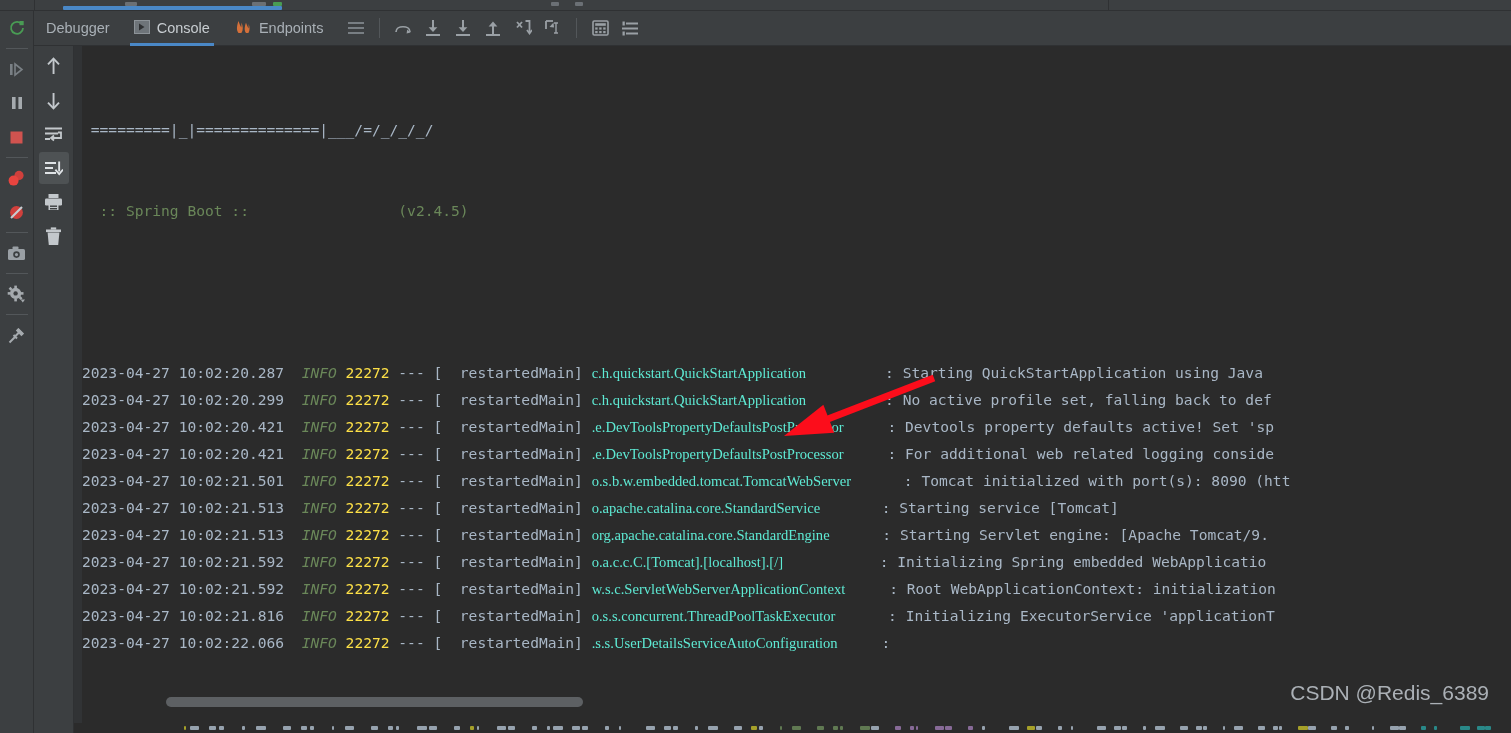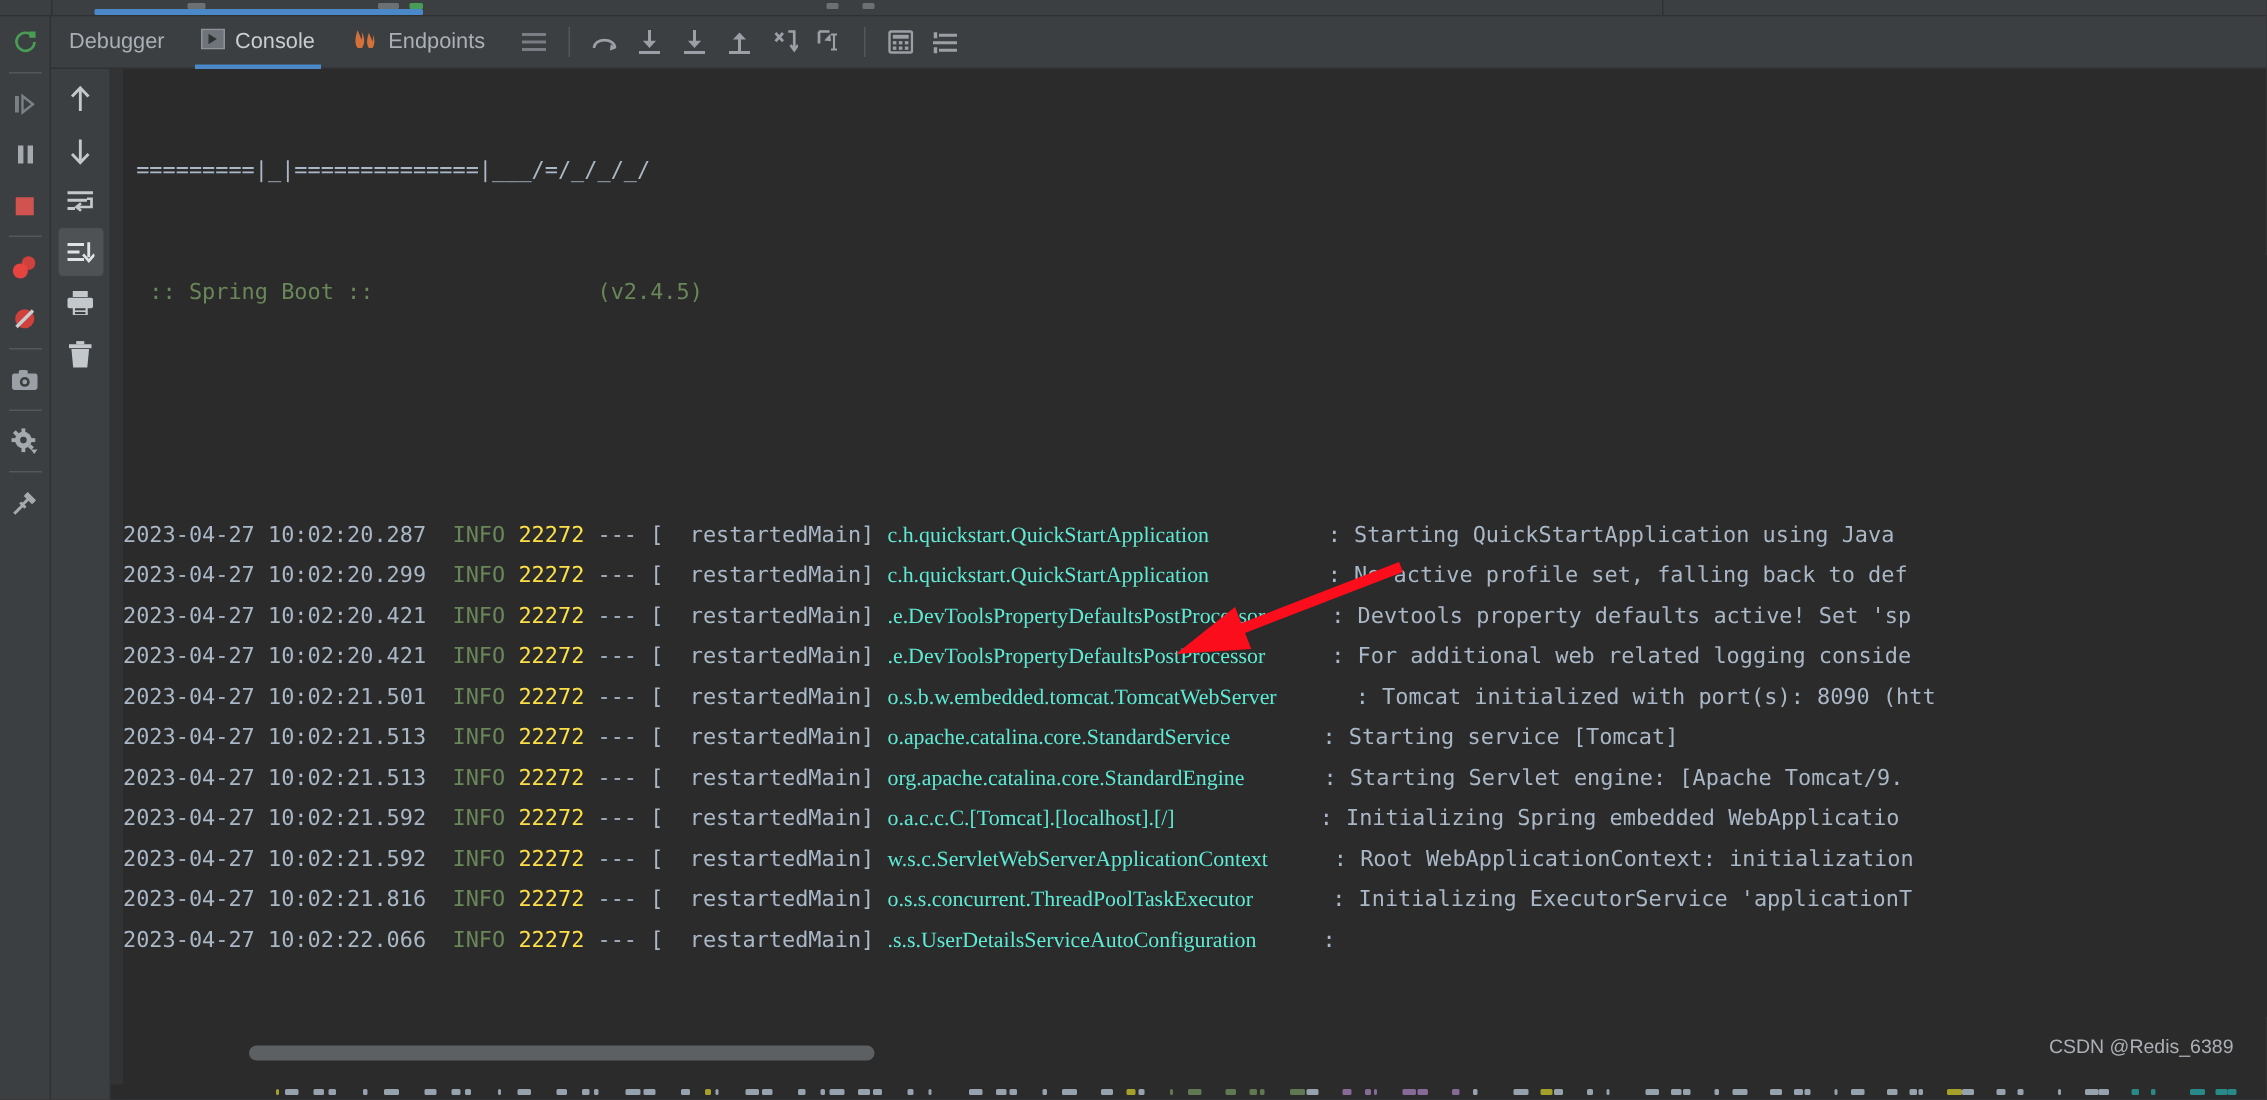--- a/index.html
+++ b/index.html
@@ -72,25 +72,25 @@
   .console {
     position: absolute; top: 46px; left: 74px; width: 1437px; height: 687px;
     background: #2b2b2b; overflow: hidden;
   }
   .gutter {
     position: absolute; top: 0; left: 0; width: 8px; height: 100%; background: #313335;
   }
   .log {
     position: absolute; top: 0; left: 8px; width: 1429px; height: 665px;
     font-family: "DejaVu Sans Mono", monospace; font-size: 14.6px; line-height: 27px;
-    white-space: pre; color: #a9b7c6; padding-top: 0px; overflow: hidden;
+    white-space: pre; color: #a9b7c6; padding-top: 16px; overflow: hidden;
   }
   .log .row { height: 27px; }
   .ts    { color: #a9b7c6; }
-  .lvl-info { color: #6a8759; }
+  .lvl-info { color: #6a8759; font-style: italic; }
   .pid   { color: #fde047; }
   .dash  { color: #a9b7c6; }
   .cls   { color: #5eead4; font-family: Liberation Serif, serif; }
   .msg   { color: #a9b7c6; }
   .green { color: #6a8759; text-align: right; }
   .plain { color: #a9b7c6; }
 
   
   .hscroll-track {
     position: absolute; bottom: 12px; left: 8px; width: 1429px; height: 12px; background: transparent;
@@ -99,21 +99,21 @@
     position: absolute; bottom: 14px; left: 84px; width: 417px; height: 10px;
     background: #5d6063; border-radius: 5px; cursor: pointer;
   }
   
   .markers { position: absolute; bottom: 0; left: 0; width: 1437px; height: 10px; background: #2b2b2b; }
   .mk { position: absolute; top: 3px; height: 4px; border-radius: 1px; }
 
   
   .watermark {
     position: absolute; right: 22px; bottom: 28px;
-    font-family: "Liberation Sans", sans-serif; font-size: 13px; color: #b6bcc2; opacity: .92;
+    font-family: "Liberation Sans", sans-serif; font-size: 21px; color: #b6bcc2; opacity: .92;
     user-select: none;
   }
 
   
   .arrow-overlay { position: absolute; top: 0; left: 0; width: 1511px; height: 733px; pointer-events: none; }
 </style>
 </head>
 <body>
 
 <div id="app">

